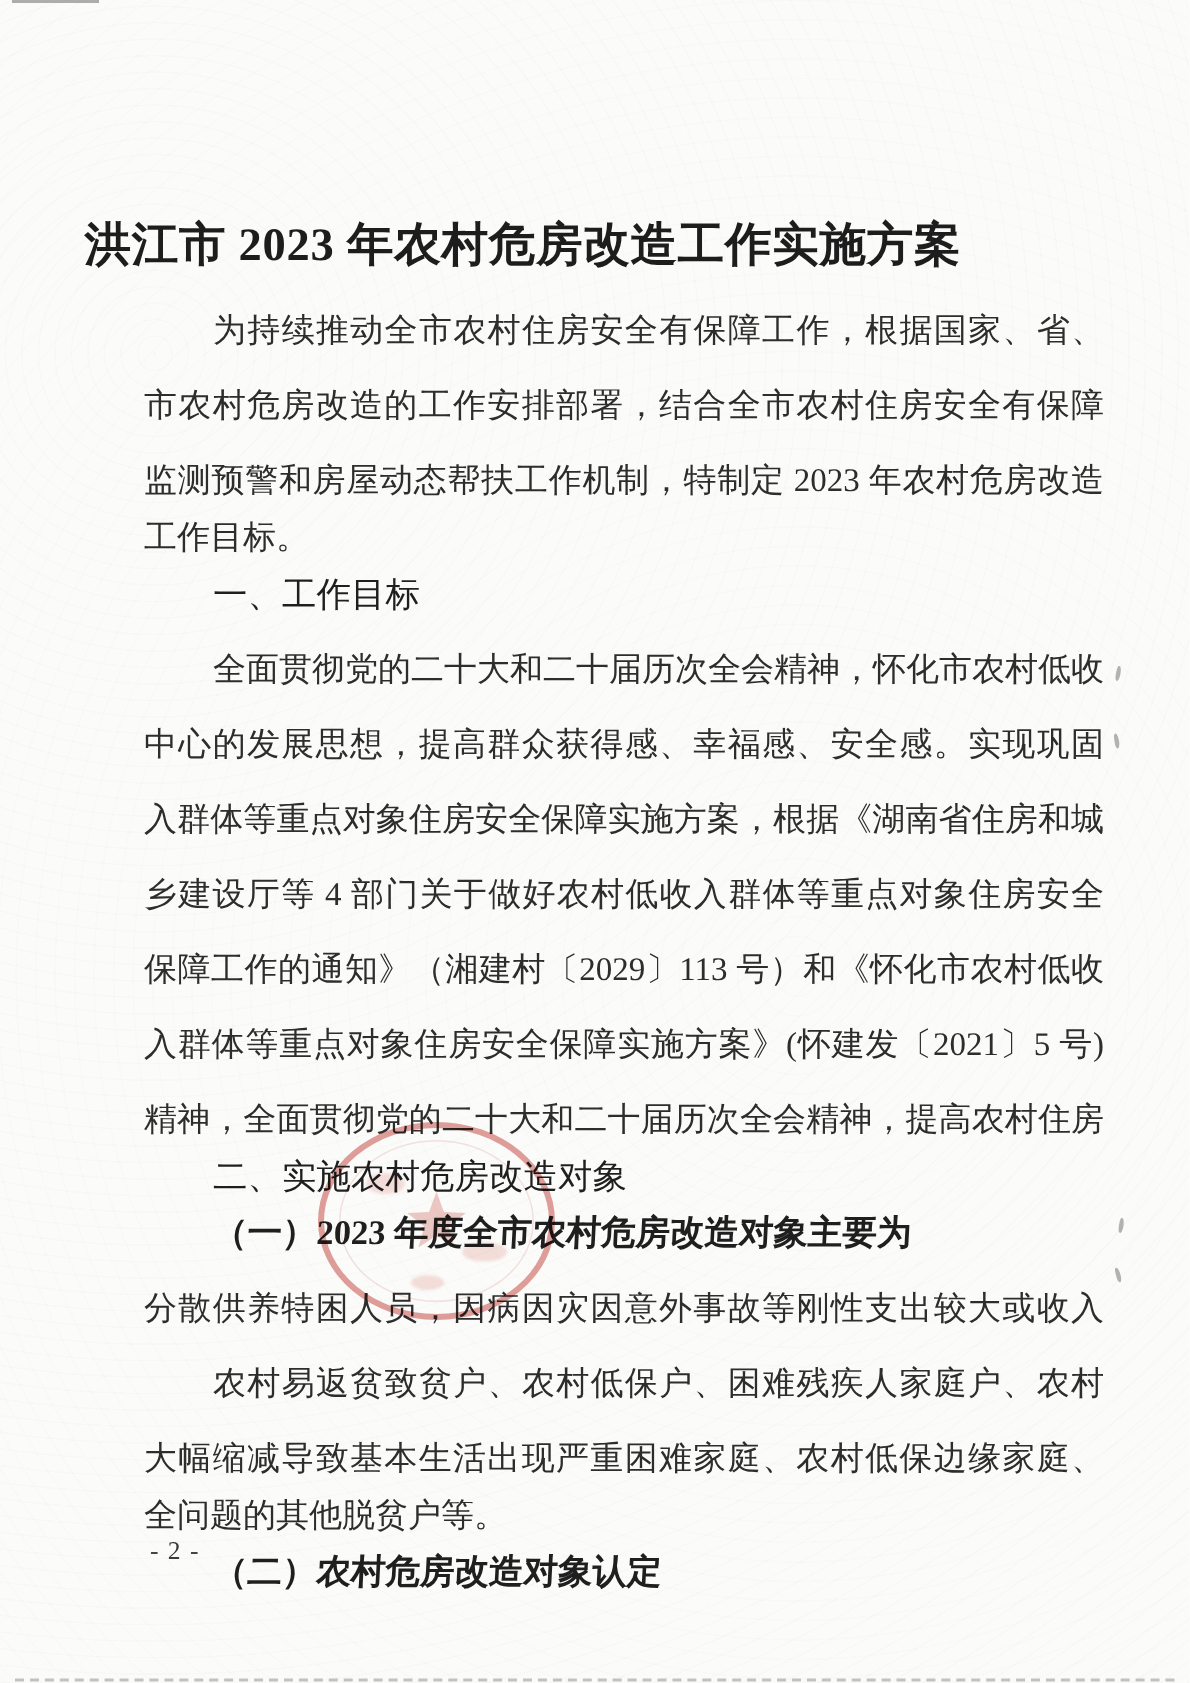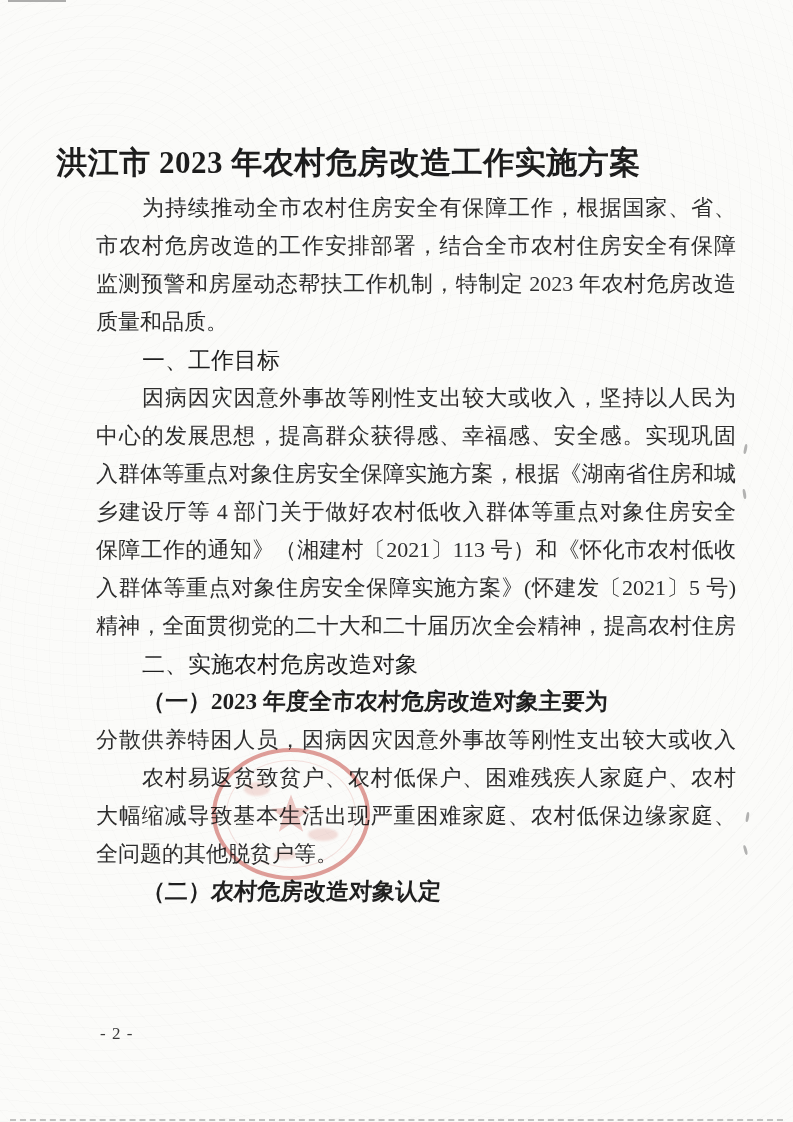--- a/index.html
+++ b/index.html
@@ -22,21 +22,21 @@
     line-height:48px;text-align:center;
     font-size:31px;font-weight:700;letter-spacing:0.5px;color:#1d1d1d;
     font-family:"Liberation Serif","DejaVu Serif",serif;
   }
 
   .doc-body{
     position:absolute;left:96px;top:189px;width:640px;
     font-size:22px;line-height:38px;color:#2d2d2d;
   }
   .line{height:38px;overflow:hidden;}
-  .fill{text-align:justify;text-align-last:justify;}
+  .fill{text-align:justify;text-align-last:justify;margin-top:12px;}
   .indent{text-indent:46px;}
   .heading{font-weight:400;color:#1f1f1f;font-size:23px;font-family:"Liberation Sans","DejaVu Sans",sans-serif;}
   .subheading{font-weight:700;color:#1f1f1f;font-size:23px;transform:skewX(-3deg);transform-origin:left;}
 
   .page-number{
     position:absolute;left:100px;top:1022px;height:24px;line-height:24px;
     font-size:17px;letter-spacing:1px;color:#3a3a3a;
   }
 
   
@@ -79,27 +79,27 @@
 <div class="page">
 
   <div class="top-edge-line"></div>
 
   <h1 class="doc-title">洪江市 2023 年农村危房改造工作实施方案</h1>
 
   <div class="doc-body" id="doc-body">
       <div class="line indent fill">为持续推动全市农村住房安全有保障工作，根据国家、省、</div>
       <div class="line fill">市农村危房改造的工作安排部署，结合全市农村住房安全有保障</div>
       <div class="line fill">监测预警和房屋动态帮扶工作机制，特制定 2023 年农村危房改造</div>
-      <div class="line">质量和品质。</div>
+      <div class="line">工作目标。</div>
       <div class="line heading indent">一、工作目标</div>
-      <div class="line indent fill">因病因灾因意外事故等刚性支出较大或收入，坚持以人民为</div>
+      <div class="line indent fill">全面贯彻党的二十大和二十届历次全会精神，怀化市农村低收</div>
       <div class="line fill">中心的发展思想，提高群众获得感、幸福感、安全感。实现巩固</div>
       <div class="line fill">入群体等重点对象住房安全保障实施方案，根据《湖南省住房和城</div>
       <div class="line fill">乡建设厅等 4 部门关于做好农村低收入群体等重点对象住房安全</div>
-      <div class="line fill">保障工作的通知》（湘建村〔2021〕113 号）和《怀化市农村低收</div>
+      <div class="line fill">保障工作的通知》（湘建村〔2029〕113 号）和《怀化市农村低收</div>
       <div class="line fill">入群体等重点对象住房安全保障实施方案》(怀建发〔2021〕5 号)</div>
       <div class="line fill">精神，全面贯彻党的二十大和二十届历次全会精神，提高农村住房</div>
       <div class="line heading indent">二、实施农村危房改造对象</div>
       <div class="line subheading indent">（一）2023 年度全市农村危房改造对象主要为</div>
       <div class="line fill">分散供养特困人员，因病因灾因意外事故等刚性支出较大或收入</div>
       <div class="line indent fill">农村易返贫致贫户、农村低保户、困难残疾人家庭户、农村</div>
       <div class="line fill">大幅缩减导致基本生活出现严重困难家庭、农村低保边缘家庭、</div>
       <div class="line">全问题的其他脱贫户等。</div>
       <div class="line subheading indent">（二）农村危房改造对象认定</div>
     </div>

